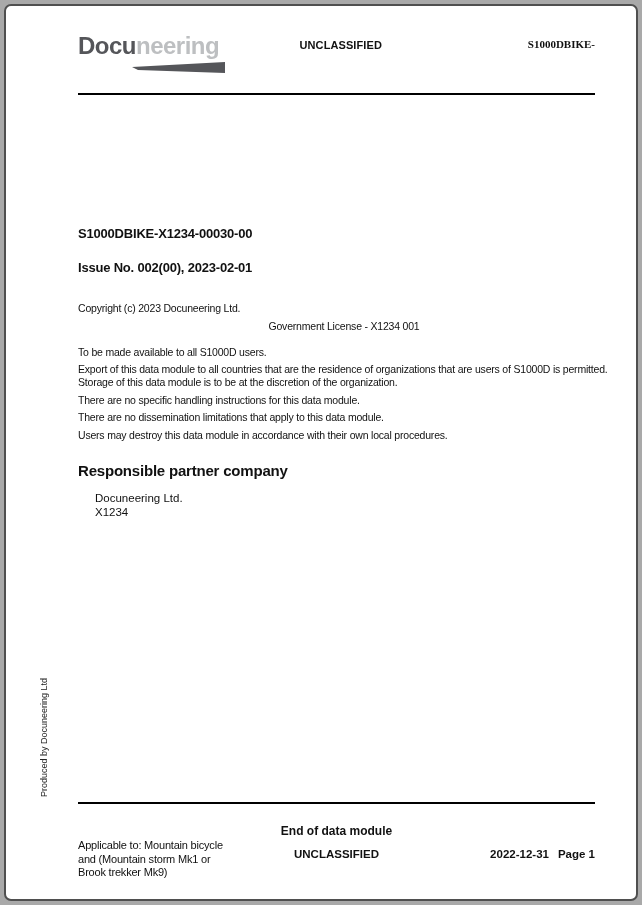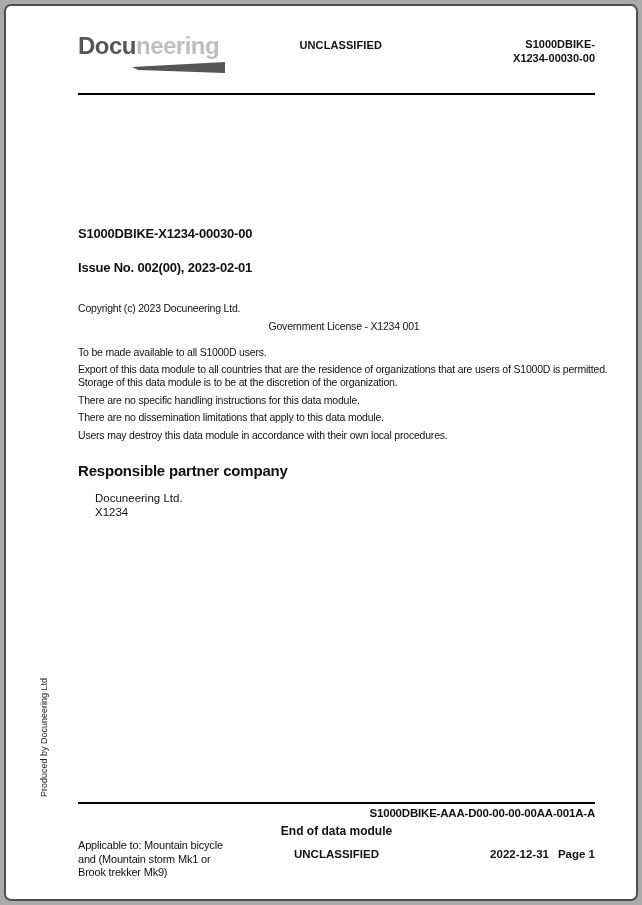--- a/index.html
+++ b/index.html
@@ -45,20 +45,21 @@
     font-size: 11px;
     padding-top: 6px;
     letter-spacing: 0.1px;
   }
   .hdr-dmc {
     text-align: right;
     font-weight: bold;
     font-size: 11px;
     line-height: 14px;
     padding-top: 4px;
+    font-family: Liberation Serif, serif;
   }
   .header-rule {
     position: absolute;
     left: 72px; right: 41px; top: 87px;
     height: 2px;
     background: #000;
   }
   
   .doc-title {
     position: absolute;
@@ -176,21 +177,20 @@
       </div>
       <div class="logo-swoosh">
         <svg width="93" height="12" viewBox="0 0 93 12" aria-hidden="true">
           <polygon points="0,5 93,0 93,11 6,8" fill="#55565a"></polygon>
         </svg>
       </div>
     </div>
     <div class="header-col hdr-class">UNCLASSIFIED</div>
     <div class="header-col hdr-dmc">
       <div>S1000DBIKE-</div>
-      <div>X1234-00030-00</div>
     </div>
   </div>
   <div class="header-rule"></div>
 
   <div class="doc-dmc">S1000DBIKE-X1234-00030-00</div>
   <div class="doc-issue">Issue No. 002(00), 2023-02-01</div>
 
   <div class="notices">
     <p>Copyright (c) 2023 Docuneering Ltd.</p>
     <p class="license">Government License - X1234 001</p>
@@ -208,21 +208,20 @@
   </div>
 
   <div class="side-note">Produced by Docuneering Ltd</div>
 
   <div class="footer-rule"></div>
   <div class="footer-applicable">
     <div>Applicable to: Mountain bicycle</div>
     <div>and (Mountain storm Mk1 or</div>
     <div>Brook trekker Mk9)</div>
   </div>
-  <div class="footer-dmc">S1000DBIKE-AAA-D00-00-00-00AA-001A-A</div>
   <div class="footer-end">End of data module</div>
   <div class="footer-last">
     <span>UNCLASSIFIED</span>
     <span class="footer-datepage">
       <span>2022-12-31</span><span class="gap"></span><span>Page 1</span>
     </span>
   </div>
 
 </div>
 

